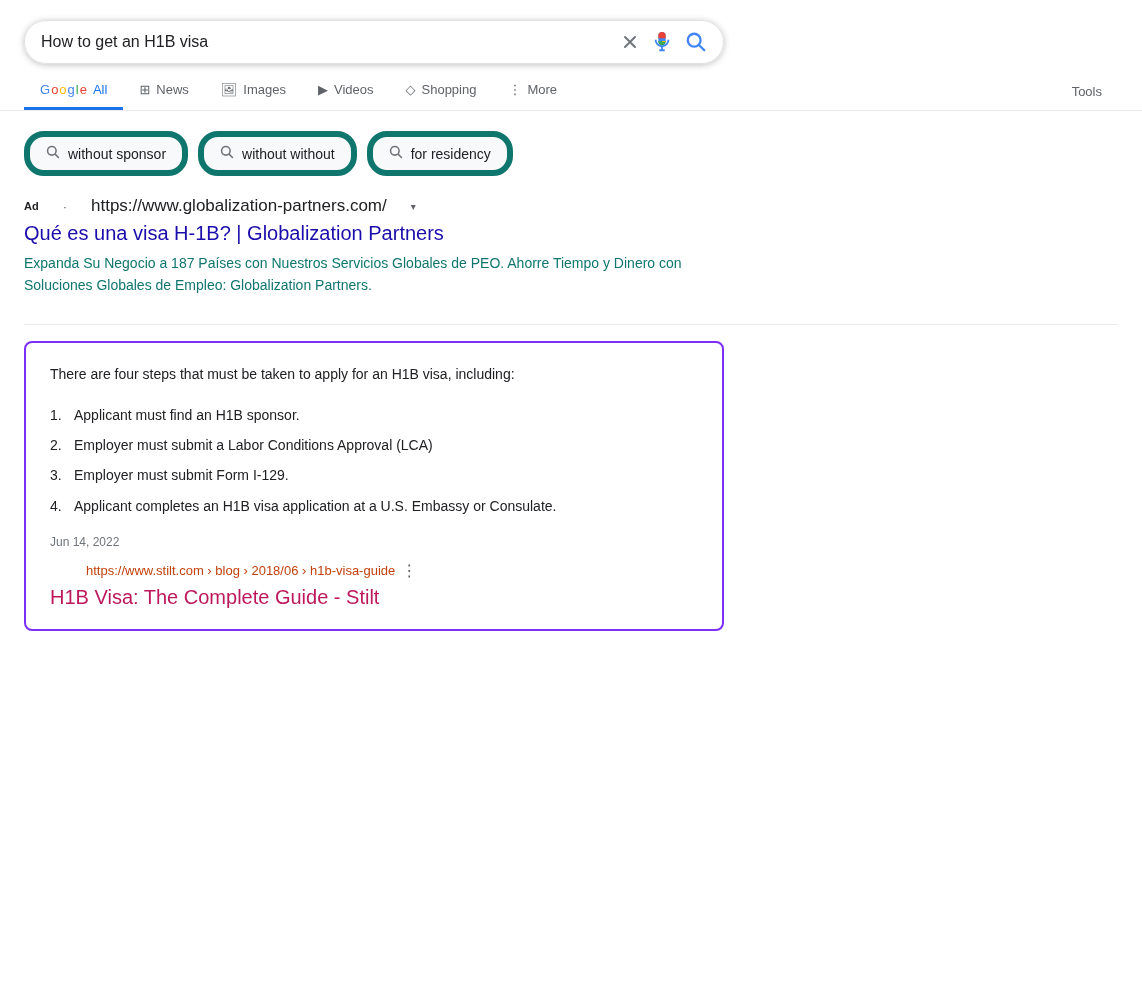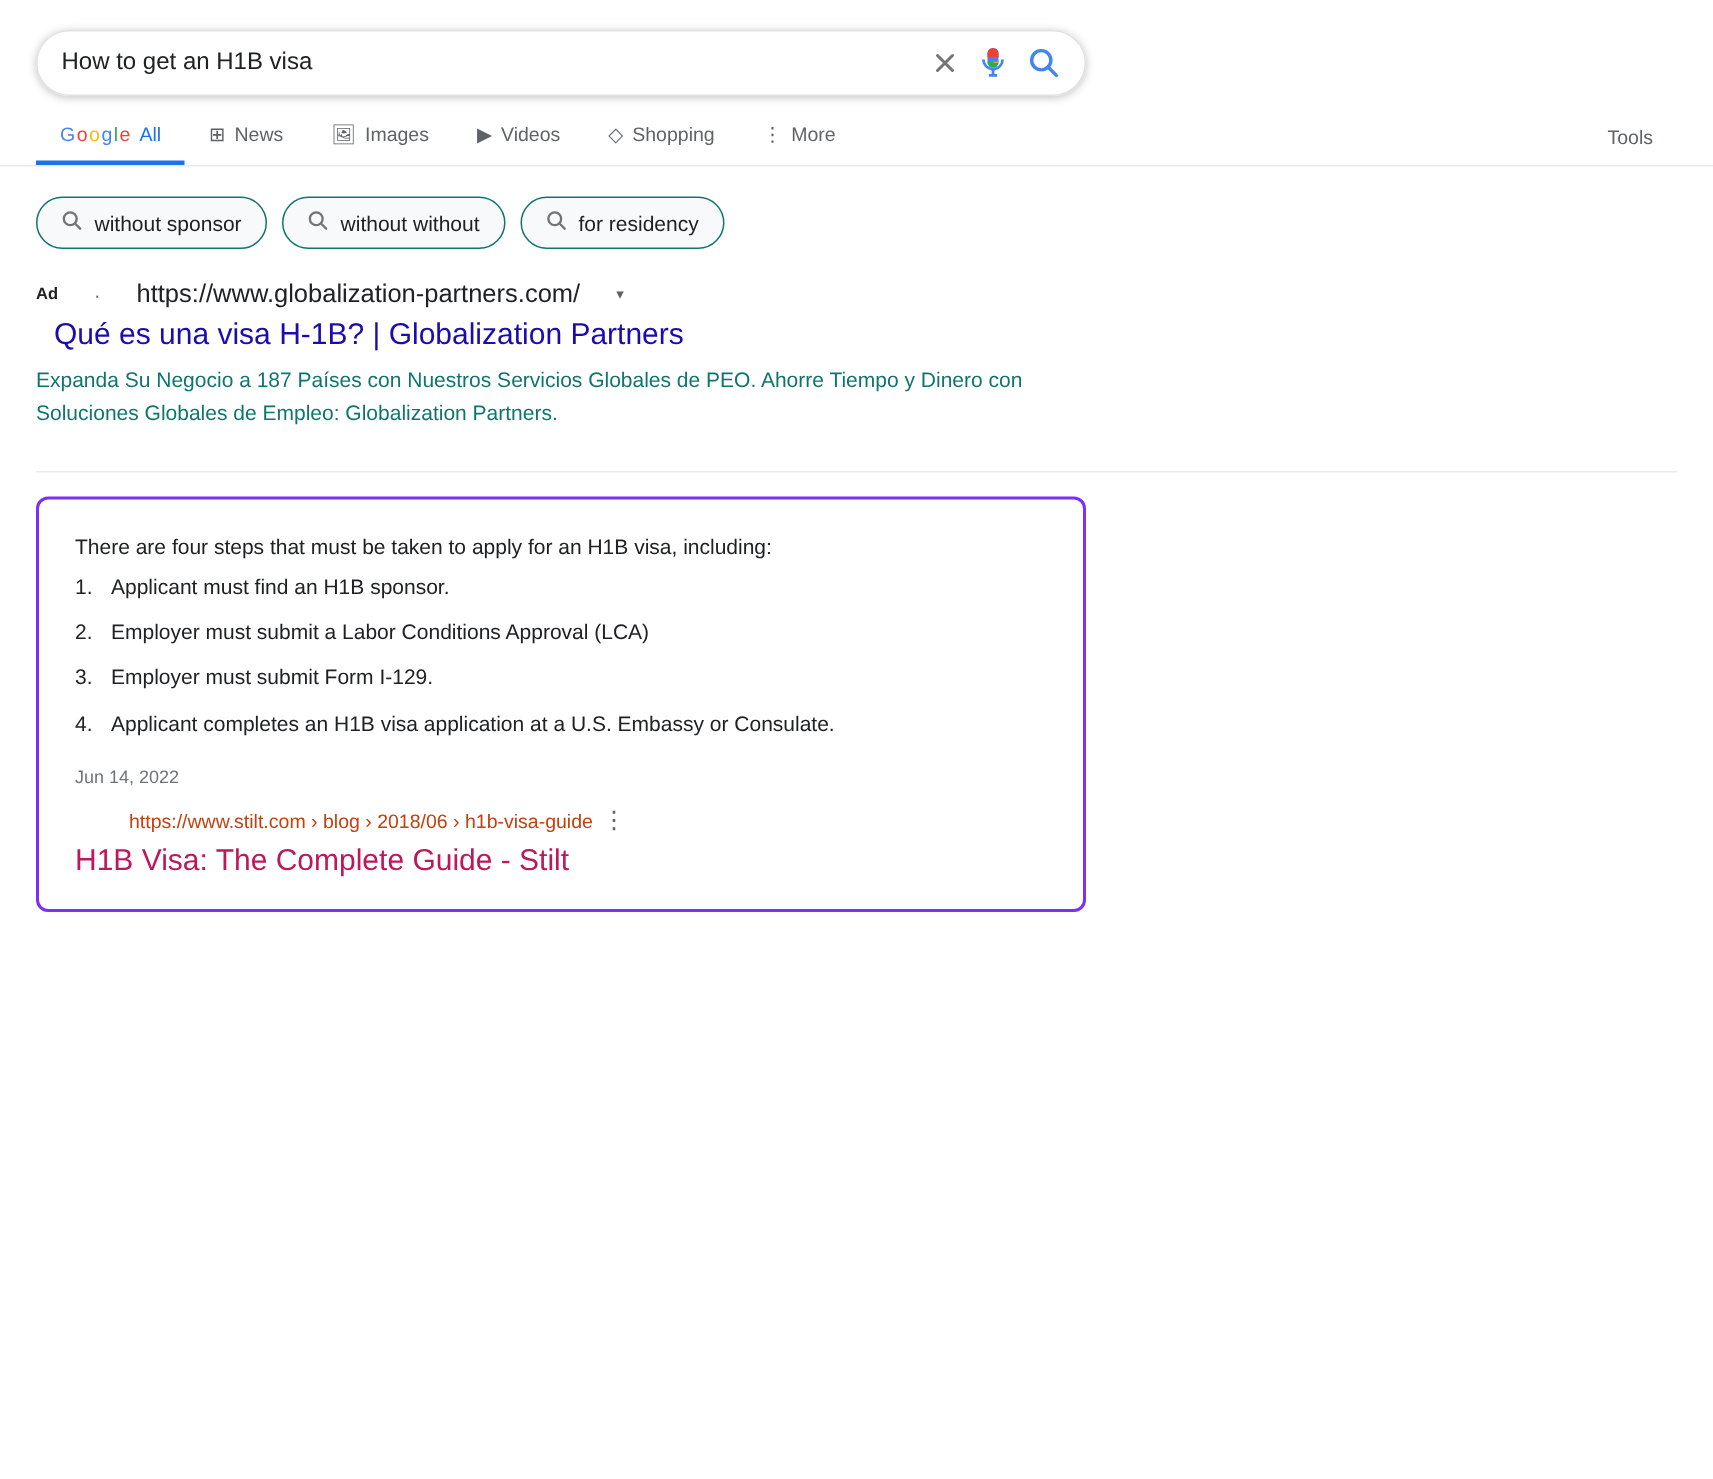--- a/index.html
+++ b/index.html
@@ -86,21 +86,21 @@
     .suggestion-chips {
       display: flex;
       gap: 10px;
       padding: 20px 24px;
       flex-wrap: wrap;
     }
     .chip {
       display: flex;
       align-items: center;
       gap: 8px;
-      border: 1px solid #0f766e;
+      border: 6px solid #0f766e;
       border-radius: 20px;
       padding: 8px 16px;
       font-size: 14px;
       color: #202124;
       cursor: pointer;
       background: #f8f9fa;
       white-space: nowrap;
     }
 
     
@@ -129,21 +129,21 @@
       font-size: 10px;
       color: #5f6368;
       cursor: pointer;
     }
     .ad-title {
       font-size: 20px;
       color: #1a0dab;
       text-decoration: none;
       cursor: pointer;
       display: block;
-      margin: 4px 0 6px 12px;
+      margin: 4px 0 6px 0;
       line-height: 1.3;
     }
     .ad-description {
       font-size: 14px;
       color: #0f766e;
       line-height: 1.58;
     }
 
     
     .divider {
@@ -156,20 +156,21 @@
     .featured-snippet {
       margin: 8px 24px 24px 24px;
       border: 2px solid #7b2ff7;
       border-radius: 8px;
       padding: 20px 24px;
       max-width: 700px;
     }
     .snippet-intro {
       font-size: 14px;
       color: #202124;
+      margin-bottom: 14px;
       line-height: 1.6;
     }
     .snippet-list {
       list-style: none;
       padding: 0;
       margin-bottom: 14px;
     }
     .snippet-list li {
       font-size: 14px;
       color: #202124;

